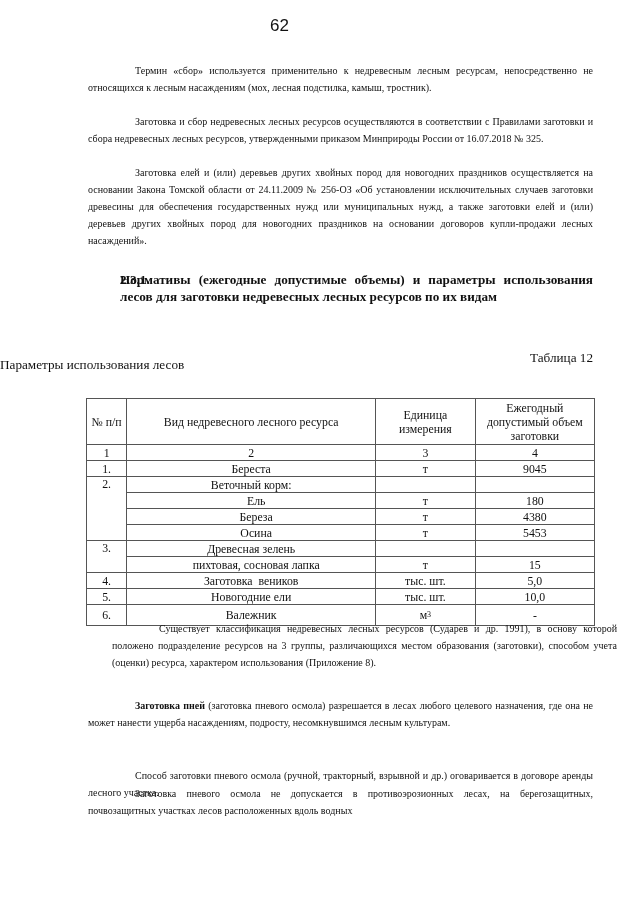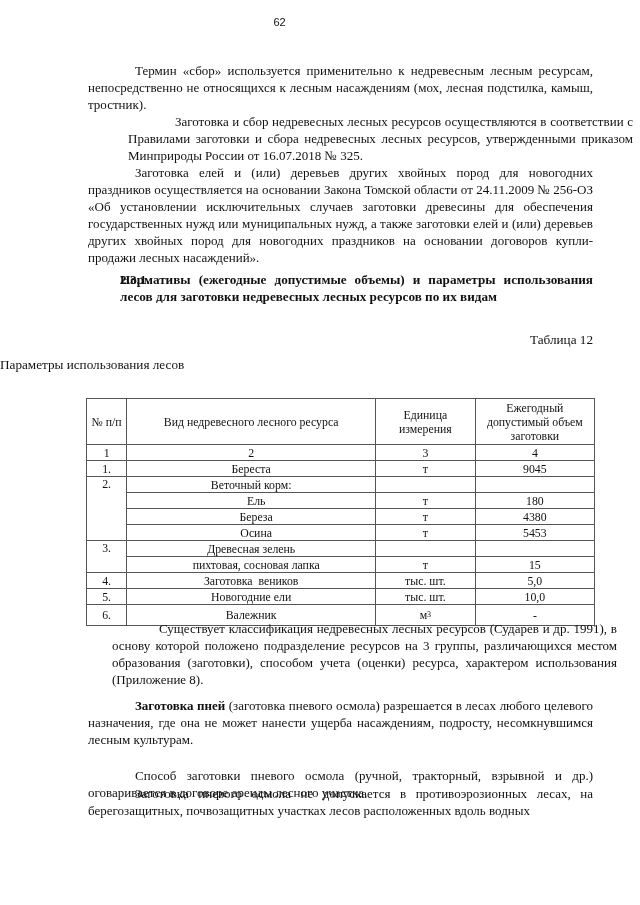--- a/index.html
+++ b/index.html
@@ -1,47 +1,47 @@
 <!DOCTYPE html>
 <html><head>
 <meta charset="utf-8">
 <style>
   html, body { margin: 0; padding: 0; background: #ffffff; }
   body { width: 640px; height: 905px; position: relative; overflow: hidden;
          font-family: "Liberation Serif", serif; color: #111; }
   .page-num { position: absolute; top: 16px; left: 0; width: 559px; text-align: center;
-              font-family: "Liberation Sans", sans-serif; font-size: 11px; }
-  .p { position: absolute; left: 88px; width: 505px; font-size: 13px; line-height: 17px;
+              font-family: "Liberation Sans", sans-serif; font-size: 17px; }
+  .p { position: absolute; left: 88px; width: 505px; font-size: 10px; line-height: 17px;
        text-align: justify; text-indent: 47px; margin: 0; }
   .p.last-left { text-align-last: left; }
   .heading { position: absolute; left: 120px; width: 473px; font-size: 13.2px; line-height: 17px;
              font-weight: bold; }
   .heading .num { position: absolute; left: 0; top: 0; }
   .heading .txt { text-align: justify; display: block; }
-  .tbl-label { position: absolute; right: 47px; top: 332px; font-size: 13.2px; }
+  .tbl-label { position: absolute; right: 47px; top: 350px; font-size: 13.2px; }
   .tbl-title { position: absolute; left: 0; width: 640px; font-size: 13.2px; line-height: 17px; top: 356px; }
   table { position: absolute; left: 86px; top: 398px; width: 509px; border-collapse: collapse;
           font-size: 11.8px; line-height: 14px; }
   td, th { border: 1px solid #555; padding: 0 4px; font-weight: normal; height: 15px; }
   th { height: 45px; text-align: center; vertical-align: middle; }
   .c1 { width: 32px; text-align: center; }
   .c2 { width: 235px; text-align: center; }
   .c3 { width: 92px; text-align: center; }
   .c4 { width: 112px; text-align: center; }
   .indent { padding-left: 14px; }
   .indent2 { padding-left: 14px; }
   sup { font-size: 8px; vertical-align: top; }
 </style>
 </head>
 <body>
 
 <div class="page-num">62</div>
 
 <p class="p" style="top:62px;">Термин «сбор» используется применительно к недревесным лесным ресурсам, непосредственно не относящихся к лесным насаждениям (мох, лесная подстилка, камыш, тростник).</p>
-<p class="p" style="top:113px;margin-left:40px;">Заготовка и сбор недревесных лесных ресурсов осуществляются в соответствии с Правилами заготовки и сбора недревесных лесных ресурсов, утвержденными приказом Минприроды России от 16.07.2018 № 325.</p>
+<p class="p" style="top:113px;">Заготовка и сбор недревесных лесных ресурсов осуществляются в соответствии с Правилами заготовки и сбора недревесных лесных ресурсов, утвержденными приказом Минприроды России от 16.07.2018 № 325.</p>
 <p class="p" style="top:164px;">Заготовка елей и (или) деревьев других хвойных пород для новогодних праздников осуществляется на основании Закона Томской области от 24.11.2009 № 256-ОЗ «Об установлении исключительных случаев заготовки древесины для обеспечения государственных нужд или муниципальных нужд, а также заготовки елей и (или) деревьев других хвойных пород для новогодних праздников на основании договоров купли-продажи лесных насаждений».</p>
 
 <div class="heading" style="top:271px;">
   <span class="num">2.3.1.</span>
   <span class="txt">Нормативы (ежегодные допустимые объемы) и параметры использования лесов для заготовки недревесных лесных ресурсов по их видам</span>
 </div>
 
 <div class="tbl-label">Таблица 12</div>
 <div class="tbl-title">
   <div>Параметры использования лесов</div>

